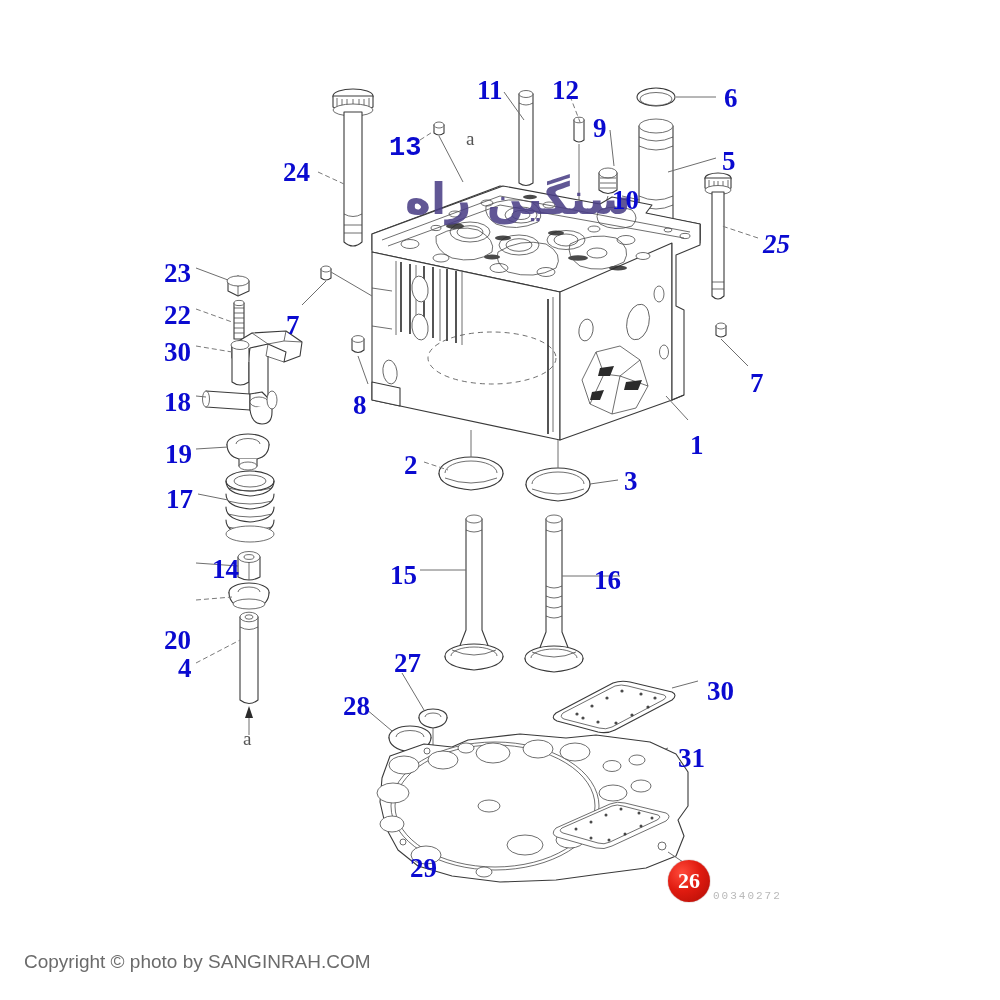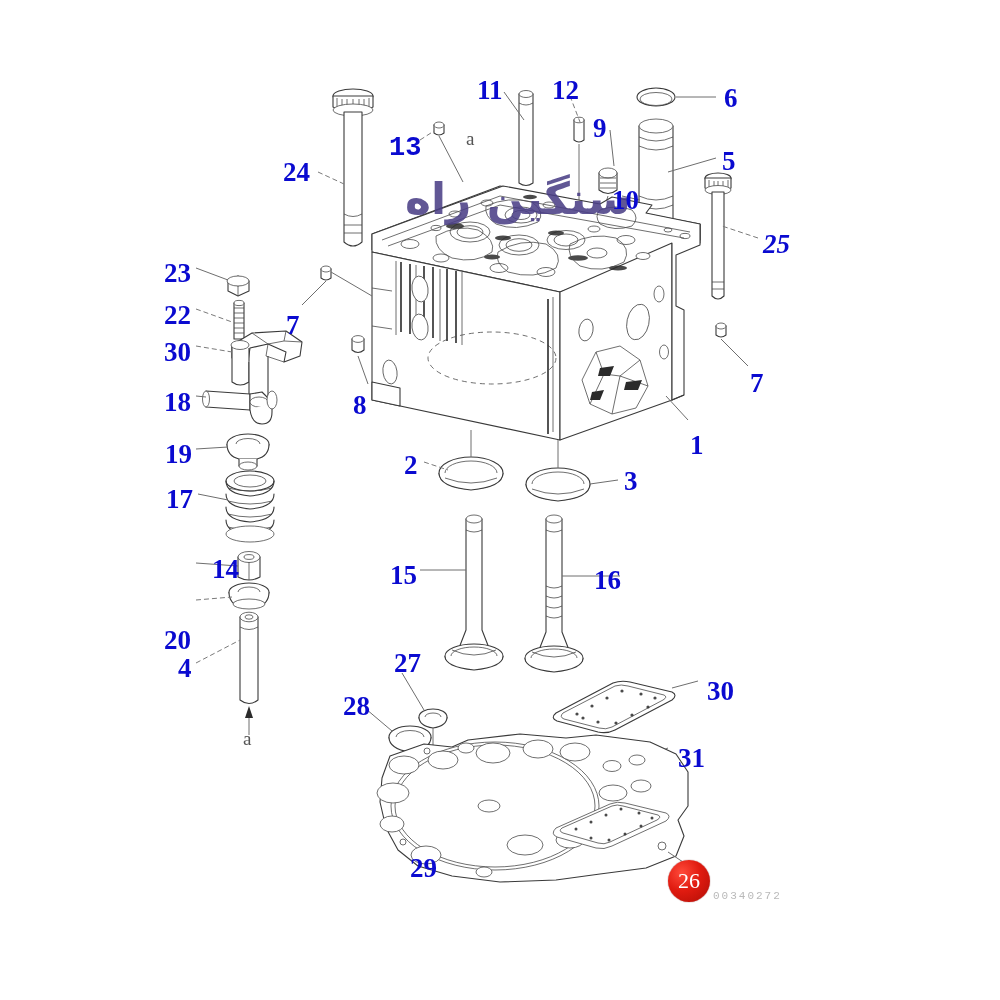--- a/index.html
+++ b/index.html
@@ -25,21 +25,21 @@
     font-weight:normal;
   }
   #badge26{
     position:absolute;
     left:668px;top:860px;
     width:42px;height:42px;
     border-radius:50%;
     background:radial-gradient(circle at 33% 30%, #ff4a3a 0%, #e01b10 45%, #b00d05 100%);
     color:#ffffff;
     font-family:"Liberation Serif", serif;
-    font-weight:normal;
+    font-weight:bold;
     font-size:22px;
     display:flex;align-items:center;justify-content:center;
     box-shadow:0 0 1px #600;
   }
   #partcode{
     position:absolute;left:713px;top:890px;
     color:#b9b9b9;
     font-family:"Liberation Mono", monospace;
     font-size:11px;
     letter-spacing:2.0px;
@@ -575,14 +575,15 @@
   <span class="callout" style="left:707px;top:678px;">30</span>
   <span class="callout" style="left:678px;top:745px;">31</span>
 
   <span class="anno-a" style="left:466px;top:128px;">a</span>
   <span class="anno-a" style="left:243px;top:728px;">a</span>
 
   <div id="badge26">26</div>
 
   <div id="partcode">00340272</div>
 
+  <div id="copyright">Copyright © photo by SANGINRAH.COM</div>
 
 </div>
 
 </body></html>

